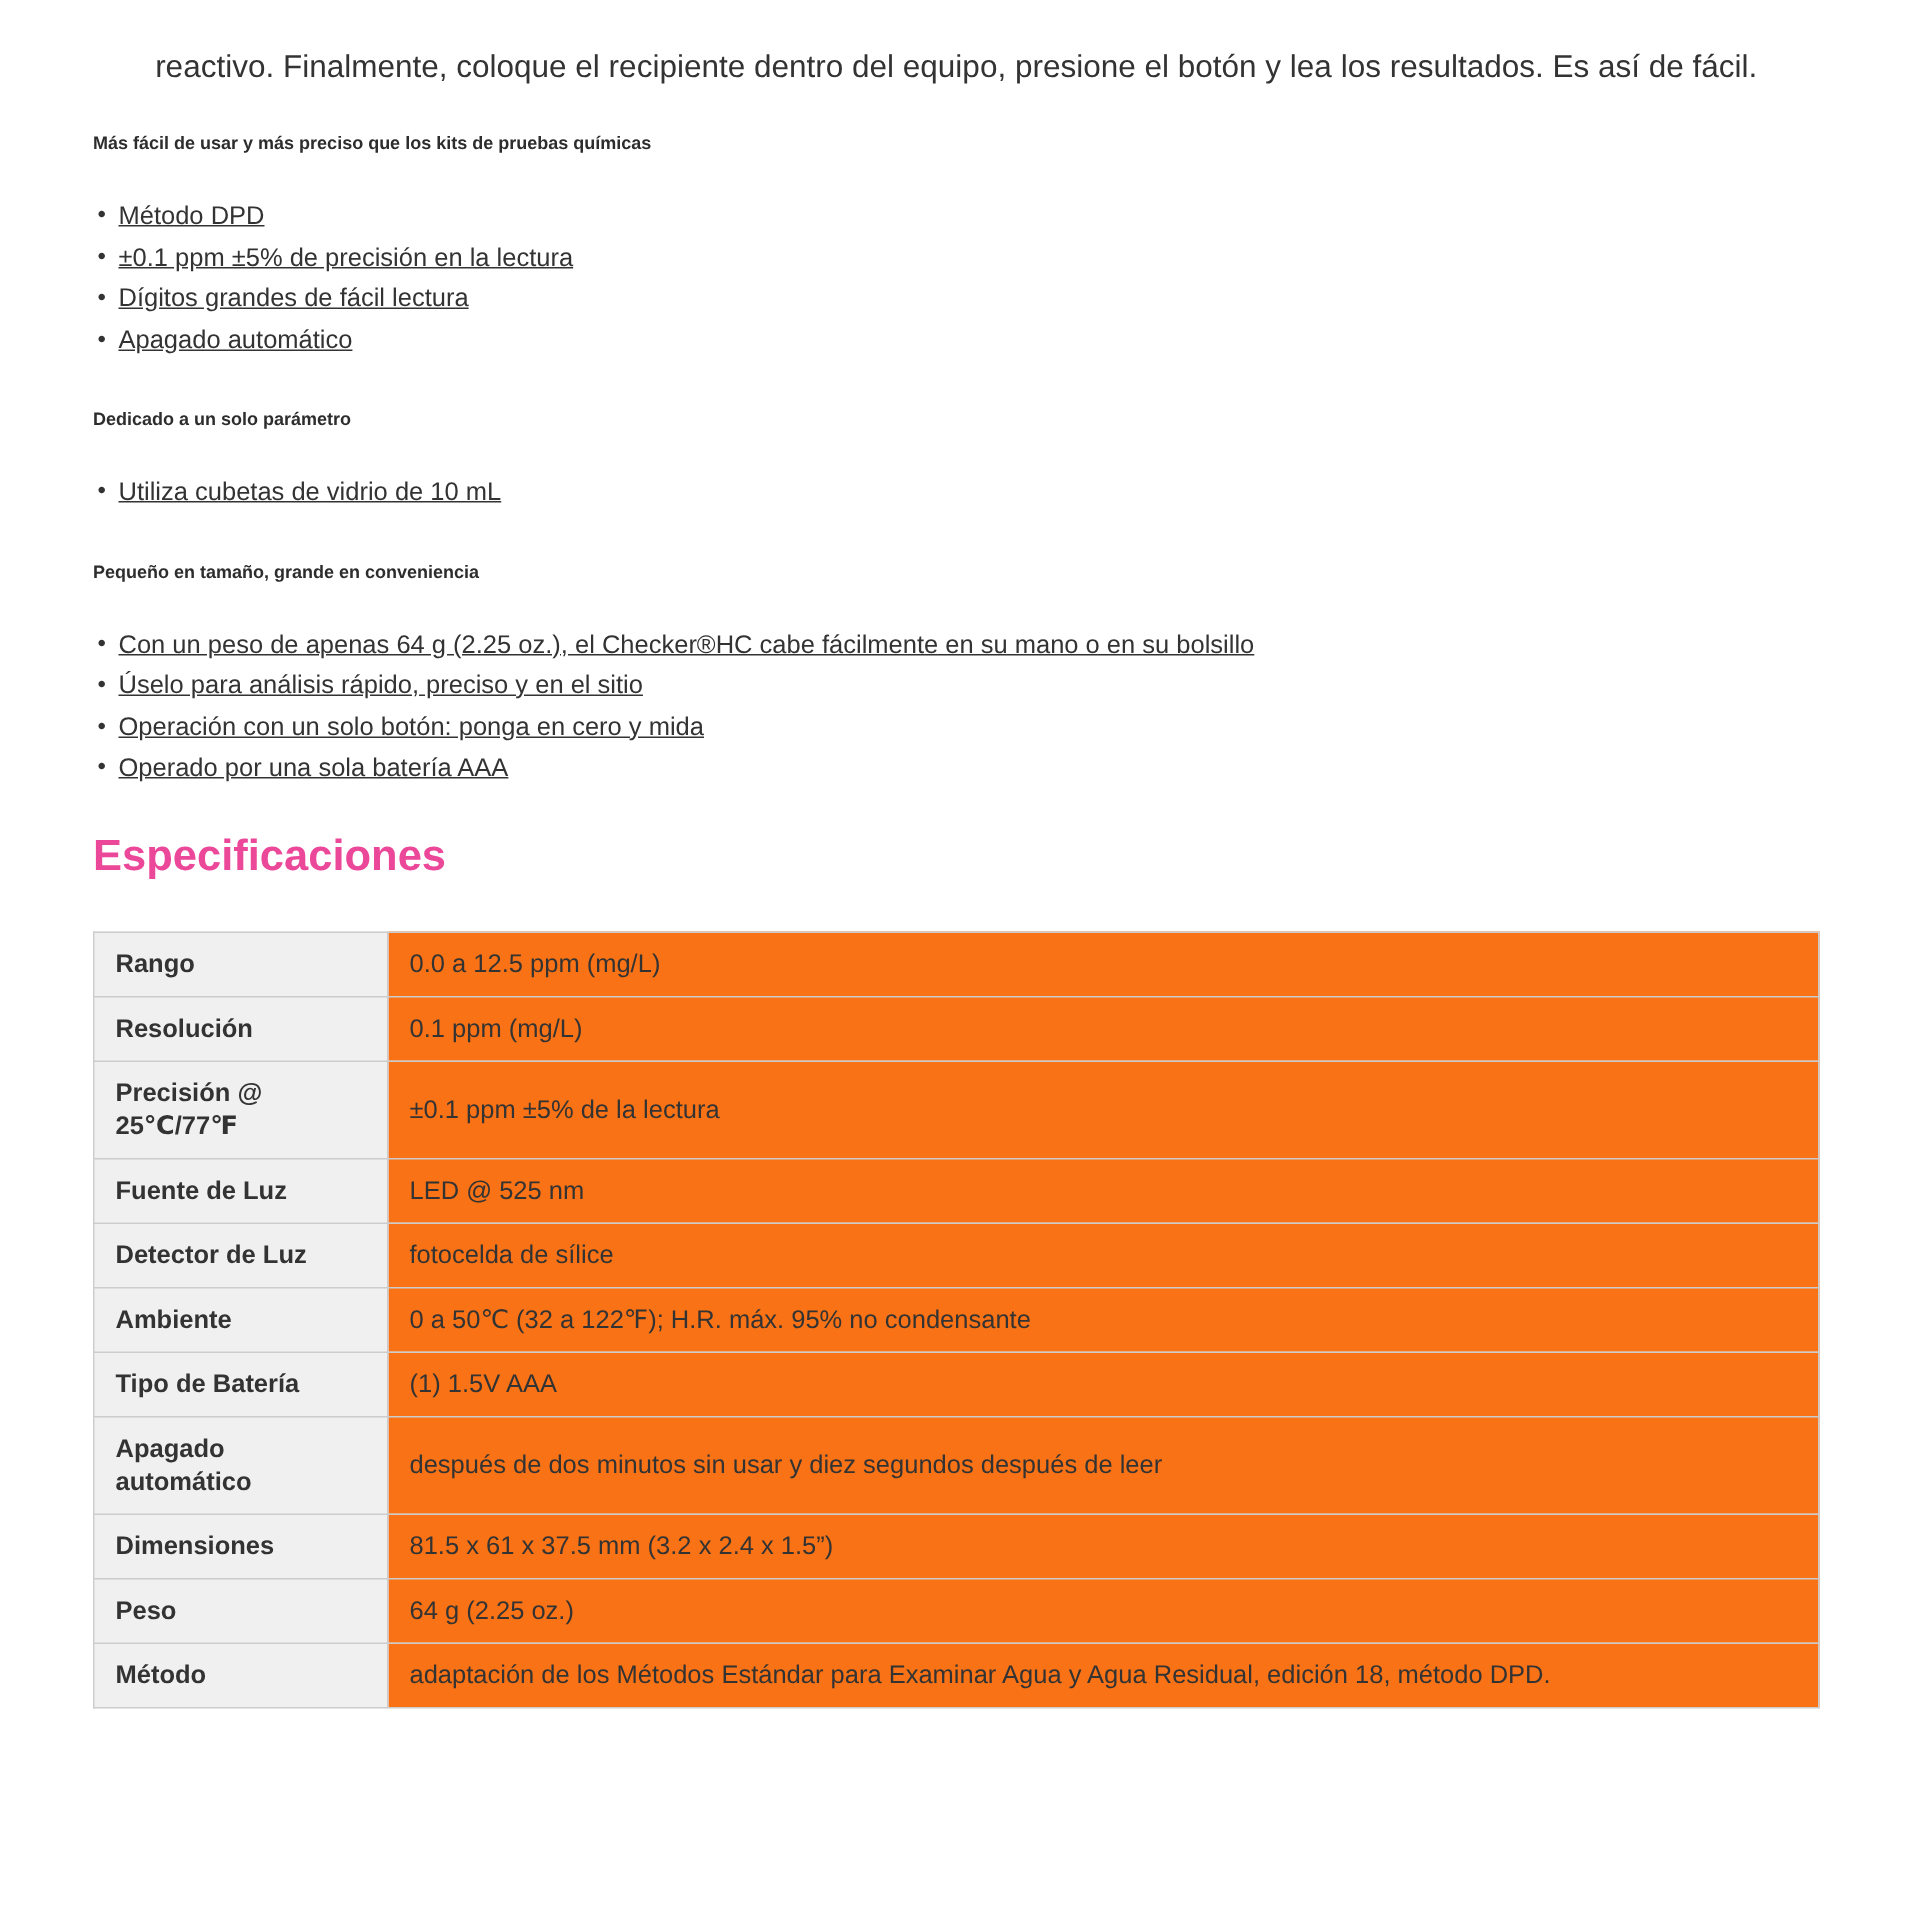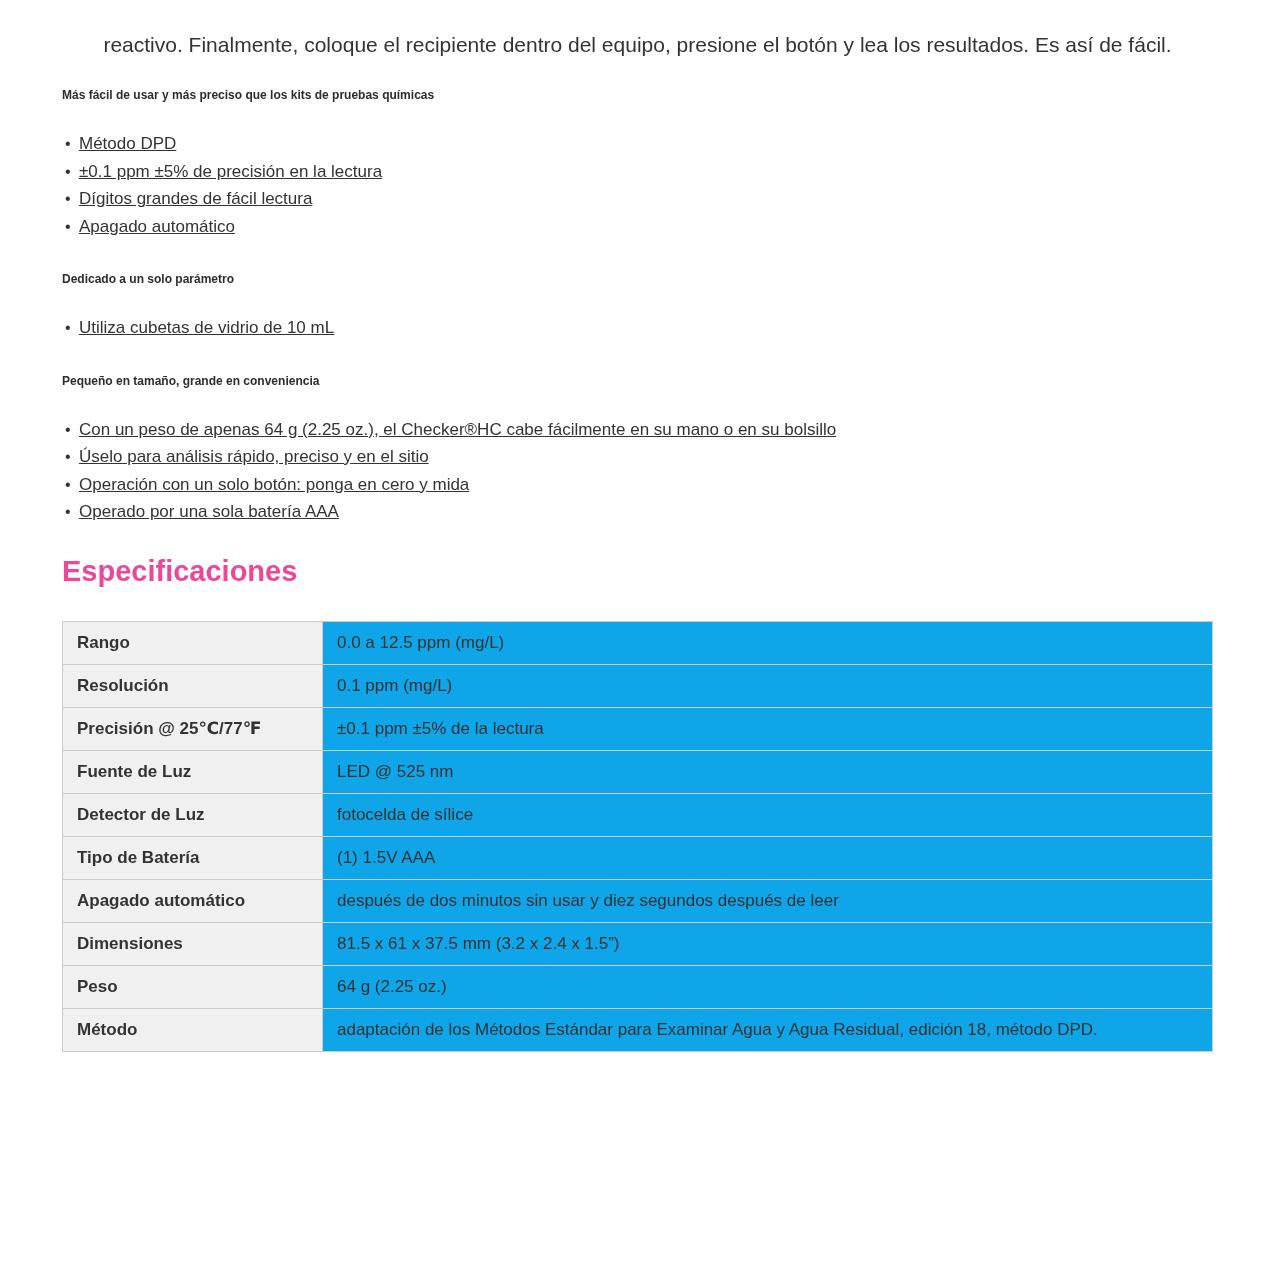--- a/index.html
+++ b/index.html
@@ -59,27 +59,27 @@
     table-layout: fixed;
   }
   table.specs td {
     border: 1px solid #cccccc;
     font-size: 17px;
     line-height: 22px;
     padding: 10px 14px;
     vertical-align: middle;
   }
   table.specs td.spec-label {
-    width: 260px;
+    width: 196px;
     background: #f0f0f0;
     font-weight: bold;
     color: #333333;
   }
   table.specs td.spec-value {
-    background: #0ea5e9;
+    background: #f97316;
     color: #333333;
   }
 </style>
 </head>
 <body>
 
 <div class="page">
 
   <p class="intro">reactivo. Finalmente, coloque el recipiente dentro del equipo, presione el botón y lea los resultados. Es así de fácil.</p>
 
@@ -142,20 +142,24 @@
   <tr>
     <td class="spec-label">Fuente de Luz</td>
     <td class="spec-value">LED @ 525 nm</td>
   </tr>
 
   <tr>
     <td class="spec-label">Detector de Luz</td>
     <td class="spec-value">fotocelda de sílice</td>
   </tr>
 
+  <tr>
+    <td class="spec-label">Ambiente</td>
+    <td class="spec-value">0 a 50℃ (32 a 122℉); H.R. máx. 95% no condensante</td>
+  </tr>
 
   <tr>
     <td class="spec-label">Tipo de Batería</td>
     <td class="spec-value">(1) 1.5V AAA</td>
   </tr>
 
   <tr>
     <td class="spec-label">Apagado automático</td>
     <td class="spec-value">después de dos minutos sin usar y diez segundos después de leer</td>
   </tr>

